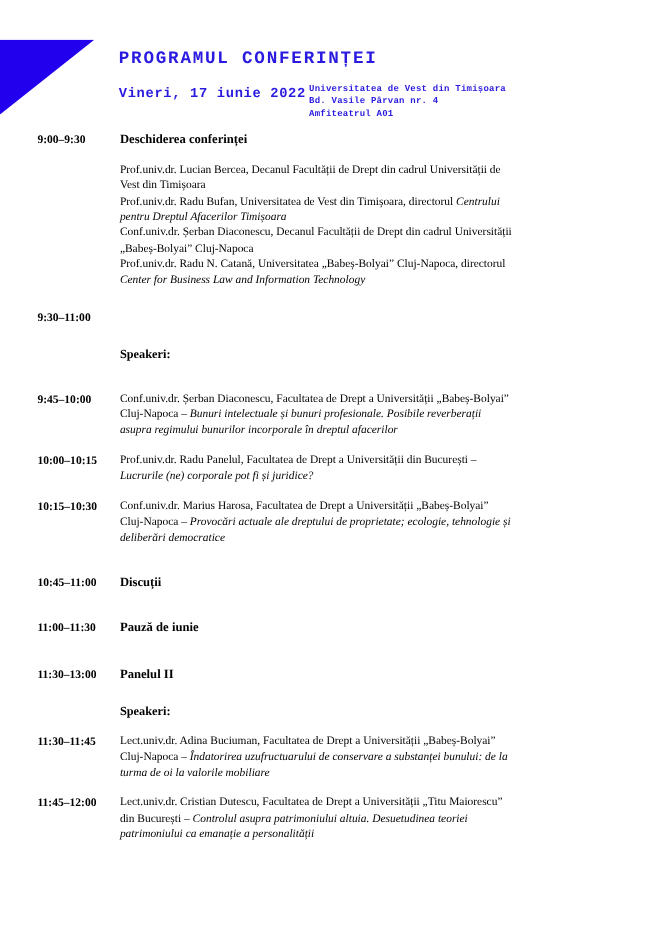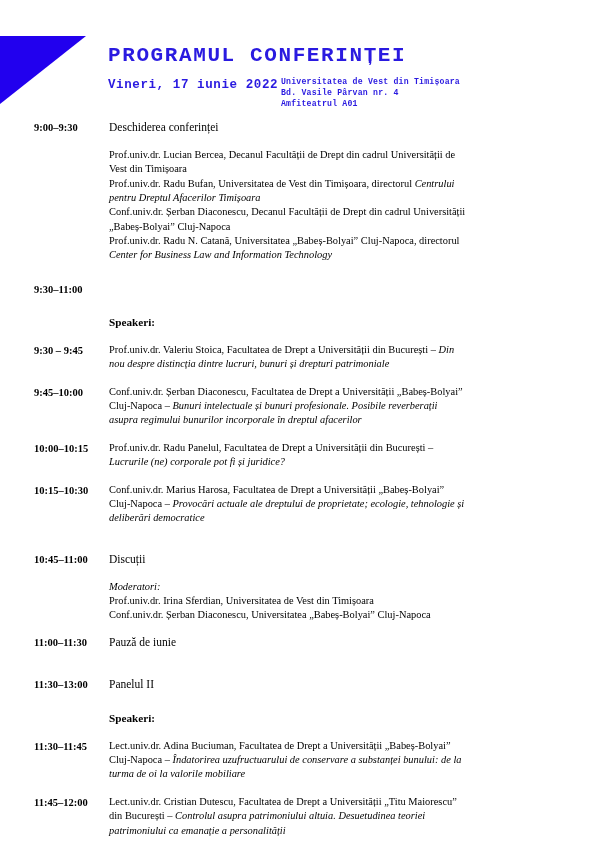--- a/index.html
+++ b/index.html
@@ -32,21 +32,21 @@
     background: #2200ee;
     clip-path: polygon(0 0, 100% 0, 0 100%);
   }
 
   .title {
     position: absolute;
     left: 108px;
     top: 44px;
     font-family: "Liberation Mono", monospace;
     font-weight: bold;
-    font-size: 21px;
+    font-size: 16px;
     letter-spacing: 1.6px;
     color: #2a1ae0;
     white-space: nowrap;
   }
 
   .subtitle {
     position: absolute;
     left: 108px;
     top: 78px;
     font-family: "Liberation Mono", monospace;
@@ -94,21 +94,21 @@
     white-space: nowrap;
   }
 
   .body-col {
     flex: 1 1 auto;
     padding-left: 1px;
   }
 
   .heading {
     font-size: 11.5px;
-    font-weight: normal;
+    font-weight: bold;
     line-height: 1.3;
   }
 
   .speakers-label {
     font-size: 11.2px;
     font-weight: bold;
     line-height: 1.3;
   }
 
   .moderators-label {
@@ -170,26 +170,20 @@
 
     <div class="row">
       <div class="time"></div>
       <div class="body-col">
         <div class="speakers-label">Speakeri:</div>
       </div>
     </div>
 
     <div class="spacer-md"></div>
 
-    <div class="row">
-      <div class="time">9:30 – 9:45</div>
-      <div class="body-col">
-        <div class="para"><span>Prof.univ.dr. Valeriu Stoica, Facultatea de Drept a Universității din București – </span><span class="it">Din nou despre distincția dintre lucruri, bunuri și drepturi patrimoniale</span></div>
-      </div>
-    </div>
 
     <div class="spacer-md"></div>
 
     <div class="row">
       <div class="time">9:45–10:00</div>
       <div class="body-col">
         <div class="para"><span>Conf.univ.dr. Șerban Diaconescu, Facultatea de Drept a Universității „Babeș-Bolyai” Cluj-Napoca – </span><span class="it">Bunuri intelectuale și bunuri profesionale. Posibile reverberații asupra regimului bunurilor incorporale în dreptul afacerilor</span></div>
       </div>
     </div>
 
@@ -218,28 +212,20 @@
 
     <div class="row">
       <div class="time">10:45–11:00</div>
       <div class="body-col">
         <div class="heading">Discuții</div>
       </div>
     </div>
 
     <div class="spacer-md"></div>
 
-    <div class="row">
-      <div class="time"></div>
-      <div class="body-col">
-        <div class="moderators-label">Moderatori:</div>
-        <div class="para"><span>Prof.univ.dr. Irina Sferdian, Universitatea de Vest din Timișoara</span></div>
-        <div class="para"><span>Conf.univ.dr. Șerban Diaconescu, Universitatea „Babeș-Bolyai” Cluj-Napoca</span></div>
-      </div>
-    </div>
 
     <div class="spacer-md"></div>
 
     <div class="row">
       <div class="time">11:00–11:30</div>
       <div class="body-col">
         <div class="heading">Pauză de iunie</div>
       </div>
     </div>
 

